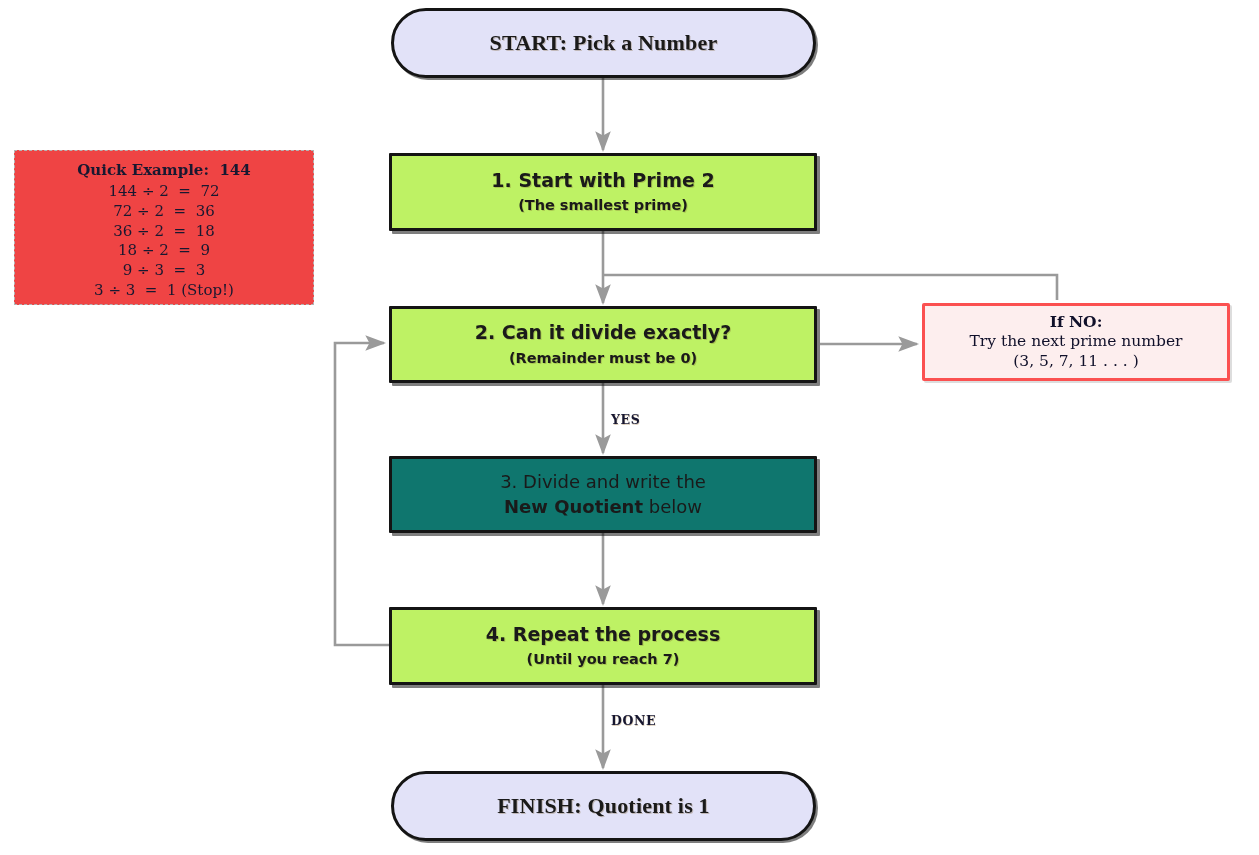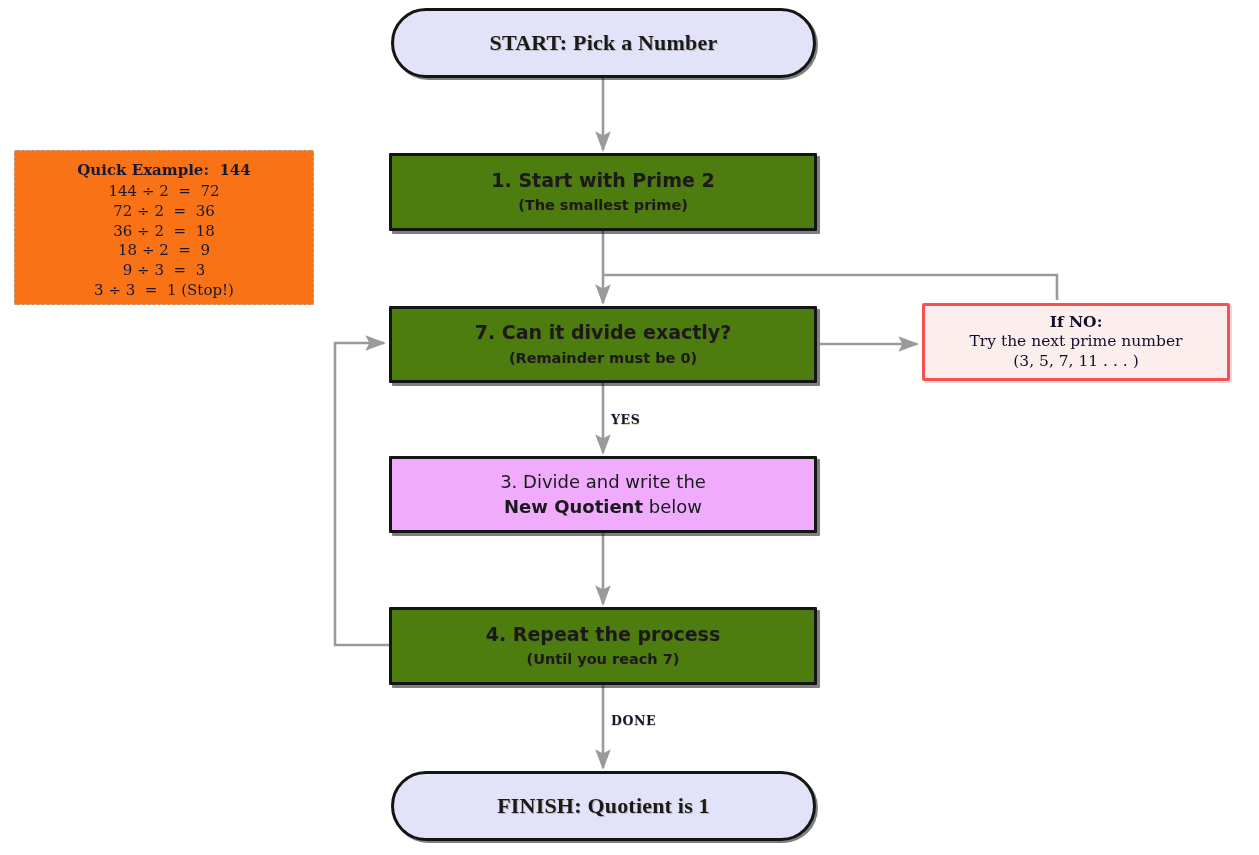--- a/index.html
+++ b/index.html
@@ -52,22 +52,22 @@
     letter-spacing: 0.2px;
     text-shadow: 1px 1px 0 rgba(120,90,40,0.30);
   }
 
   
   .procbox {
     border: 3px solid #141414;
     border-radius: 1px;
     box-shadow: 3px 3px 0 rgba(20,20,20,0.55);
   }
-  .fill-cream { background: #4d7c0f; }
-  .fill-green { background: #f0abfc; }
+  .fill-cream { background: #bef264; }
+  .fill-green { background: #0f766e; }
 
   .procbox .line1 {
     font-family: "DejaVu Sans", sans-serif;
     font-weight: bold;
     font-size: 19px;
     line-height: 1.25;
     text-shadow: 1px 1px 0 rgba(120,90,40,0.28);
   }
   .procbox .line2 {
     font-family: "DejaVu Sans", sans-serif;
@@ -102,21 +102,21 @@
     line-height: 1.28;
     box-shadow: 2px 2px 0 rgba(100,100,100,0.22);
   }
   .alertbox .a1 { font-weight: bold; font-size: 15.5px; }
   .alertbox .a2 { font-size: 15.5px; }
   .alertbox .a3 { font-size: 15.5px; }
 
   
   .examplebox {
     border: 1px dashed #b4b4b4;
-    background: #f97316;
+    background: #ef4444;
     font-family: "DejaVu Serif", serif;
     color: #181830;
     padding: 10px 6px 12px 6px;
     align-items: center;
     justify-content: flex-start;
   }
   .examplebox .ex-title {
     font-weight: bold;
     font-size: 15px;
     margin-bottom: 3px;
@@ -184,21 +184,21 @@
   <div class="node terminal" style="left:391px; top:8px; width:425px; height:70px;">
     <div class="line1">START: Pick a Number</div>
   </div>
 
   <div class="node procbox fill-cream" style="left:389px; top:153px; width:428px; height:78px;">
     <div class="line1">1.  Start with Prime 2</div>
     <div class="line2">(The smallest prime)</div>
   </div>
 
   <div class="node procbox fill-cream" style="left:389px; top:306px; width:428px; height:77px;">
-    <div class="line1">7.  Can it divide exactly?</div>
+    <div class="line1">2.  Can it divide exactly?</div>
     <div class="line2">(Remainder must be 0)</div>
   </div>
 
   <div class="node alertbox" style="left:922px; top:303px; width:308px; height:78px;">
     <div class="a1">If NO:</div>
     <div class="a2">Try the next prime number</div>
     <div class="a3">(3, 5, 7, 11 . . . )</div>
   </div>
 
   <div class="node procbox fill-green plain" style="left:389px; top:456px; width:428px; height:77px;">

